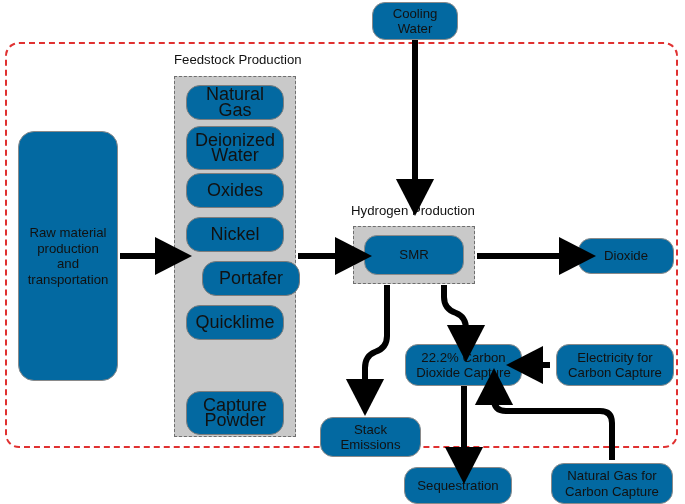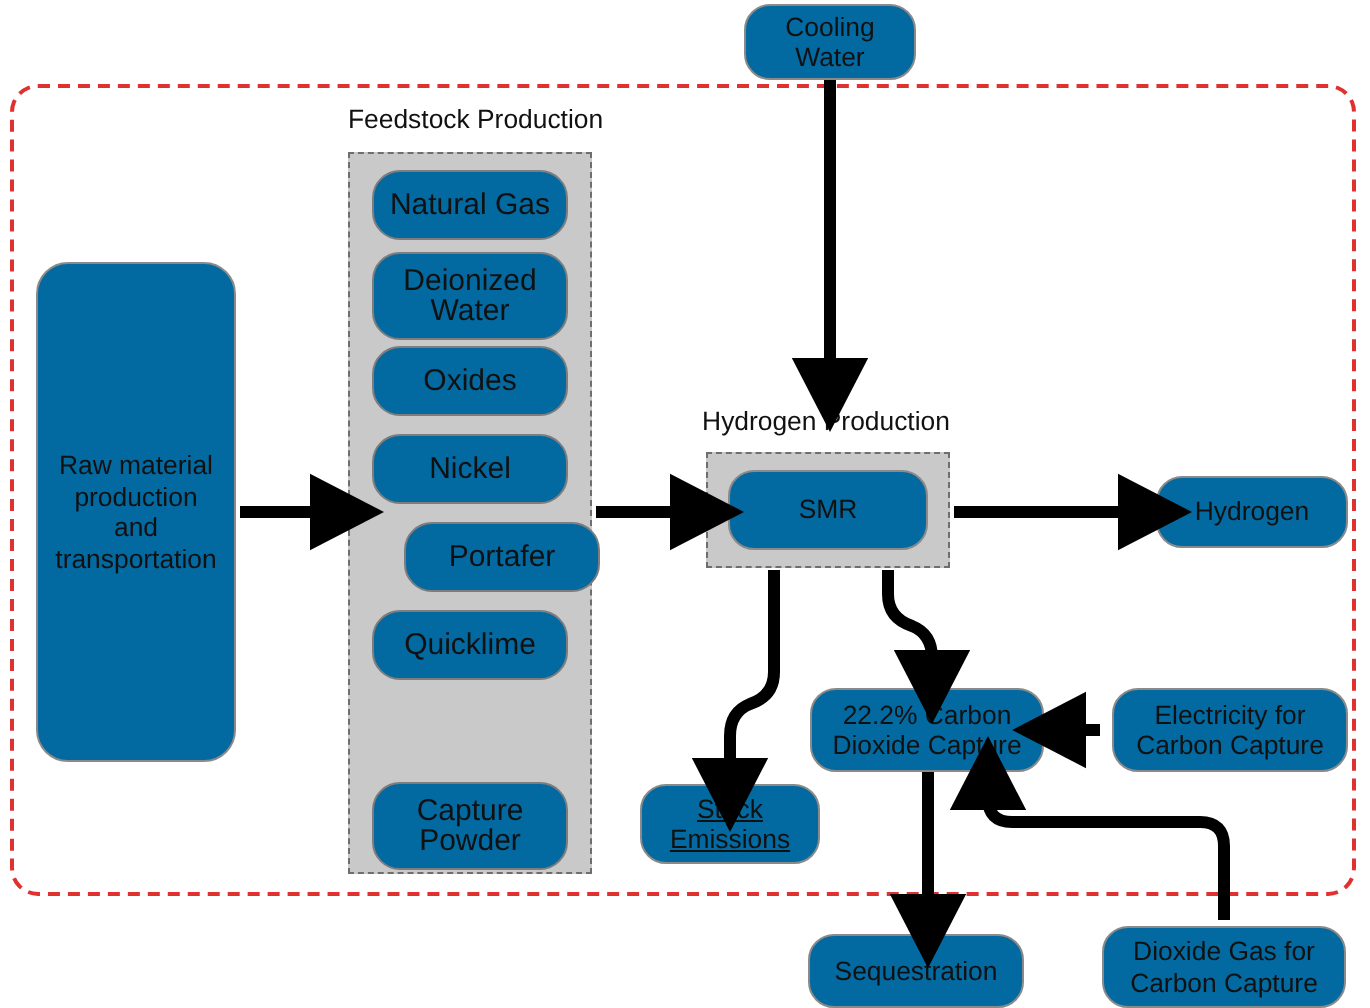--- a/index.html
+++ b/index.html
@@ -41,21 +41,21 @@
     font-size: 13.2px;
     line-height: 15.5px;
     z-index: 5;
   }
   .node.tall {
     border-radius: 16px;
   }
   .node.feed {
     border: 1.6px solid #7d7d7d;
     border-radius: 14px;
-    font-size: 15px;
+    font-size: 18px;
   }
   
   .group {
     position: absolute;
     box-sizing: border-box;
     background: #c9c9c9;
     border: 1.6px dashed #6e6e6e;
     z-index: 3;
   }
   .group-label {
@@ -124,44 +124,44 @@
 Powder</span>
   </div>
 
   <div class="group-label" style="left:348px; top:203px; width:130px;">Hydrogen Production</div>
   <div class="group" style="left:353px; top:226px; width:122px; height:58px;"></div>
   <div class="node" style="left:364px; top:235px; width:100px; height:40px;">
     <span class="lbl">SMR</span>
   </div>
 
   <div class="node" style="left:578px; top:238px; width:96px; height:36px;">
-    <span class="lbl">Hydrogen</span>
+    <span class="lbl">Dioxide</span>
   </div>
 
-  <div class="node" style="left:320px; top:392px; width:90px; height:40px;text-decoration:underline;">
+  <div class="node" style="left:320px; top:417px; width:101px; height:40px;">
     <span class="lbl">Stack
 Emissions</span>
   </div>
 
   <div class="node" style="left:405px; top:344px; width:117px; height:42px;">
     <span class="lbl">22.2% Carbon
 Dioxide Capture</span>
   </div>
 
   <div class="node" style="left:556px; top:344px; width:118px; height:42px;">
     <span class="lbl">Electricity for
 Carbon Capture</span>
   </div>
 
   <div class="node" style="left:404px; top:467px; width:108px; height:37px;text-align:right;">
     <span class="lbl">Sequestration</span>
   </div>
 
   <div class="node" style="left:551px; top:463px; width:122px; height:41px;">
-    <span class="lbl">Dioxide Gas for
+    <span class="lbl">Natural Gas for
 Carbon Capture</span>
   </div>
 
   <svg id="arrows" viewBox="0 0 685 504">
     <defs>
       <marker id="ah" markerWidth="7" markerHeight="7" refX="2.2" refY="3.5" orient="auto" markerUnits="strokeWidth">
         <path d="M0,0.3 L6.2,3.5 L0,6.7 z" fill="#000000"></path>
       </marker>
     </defs>
 

